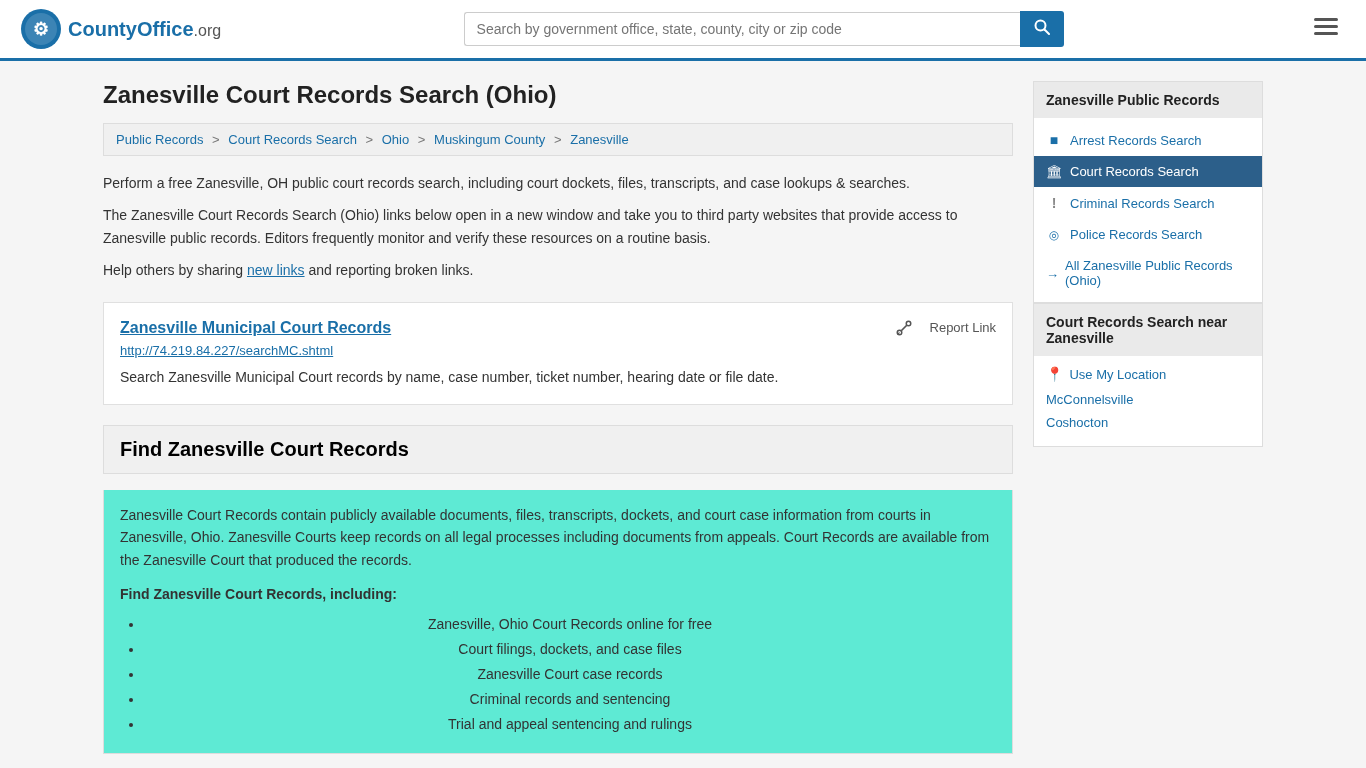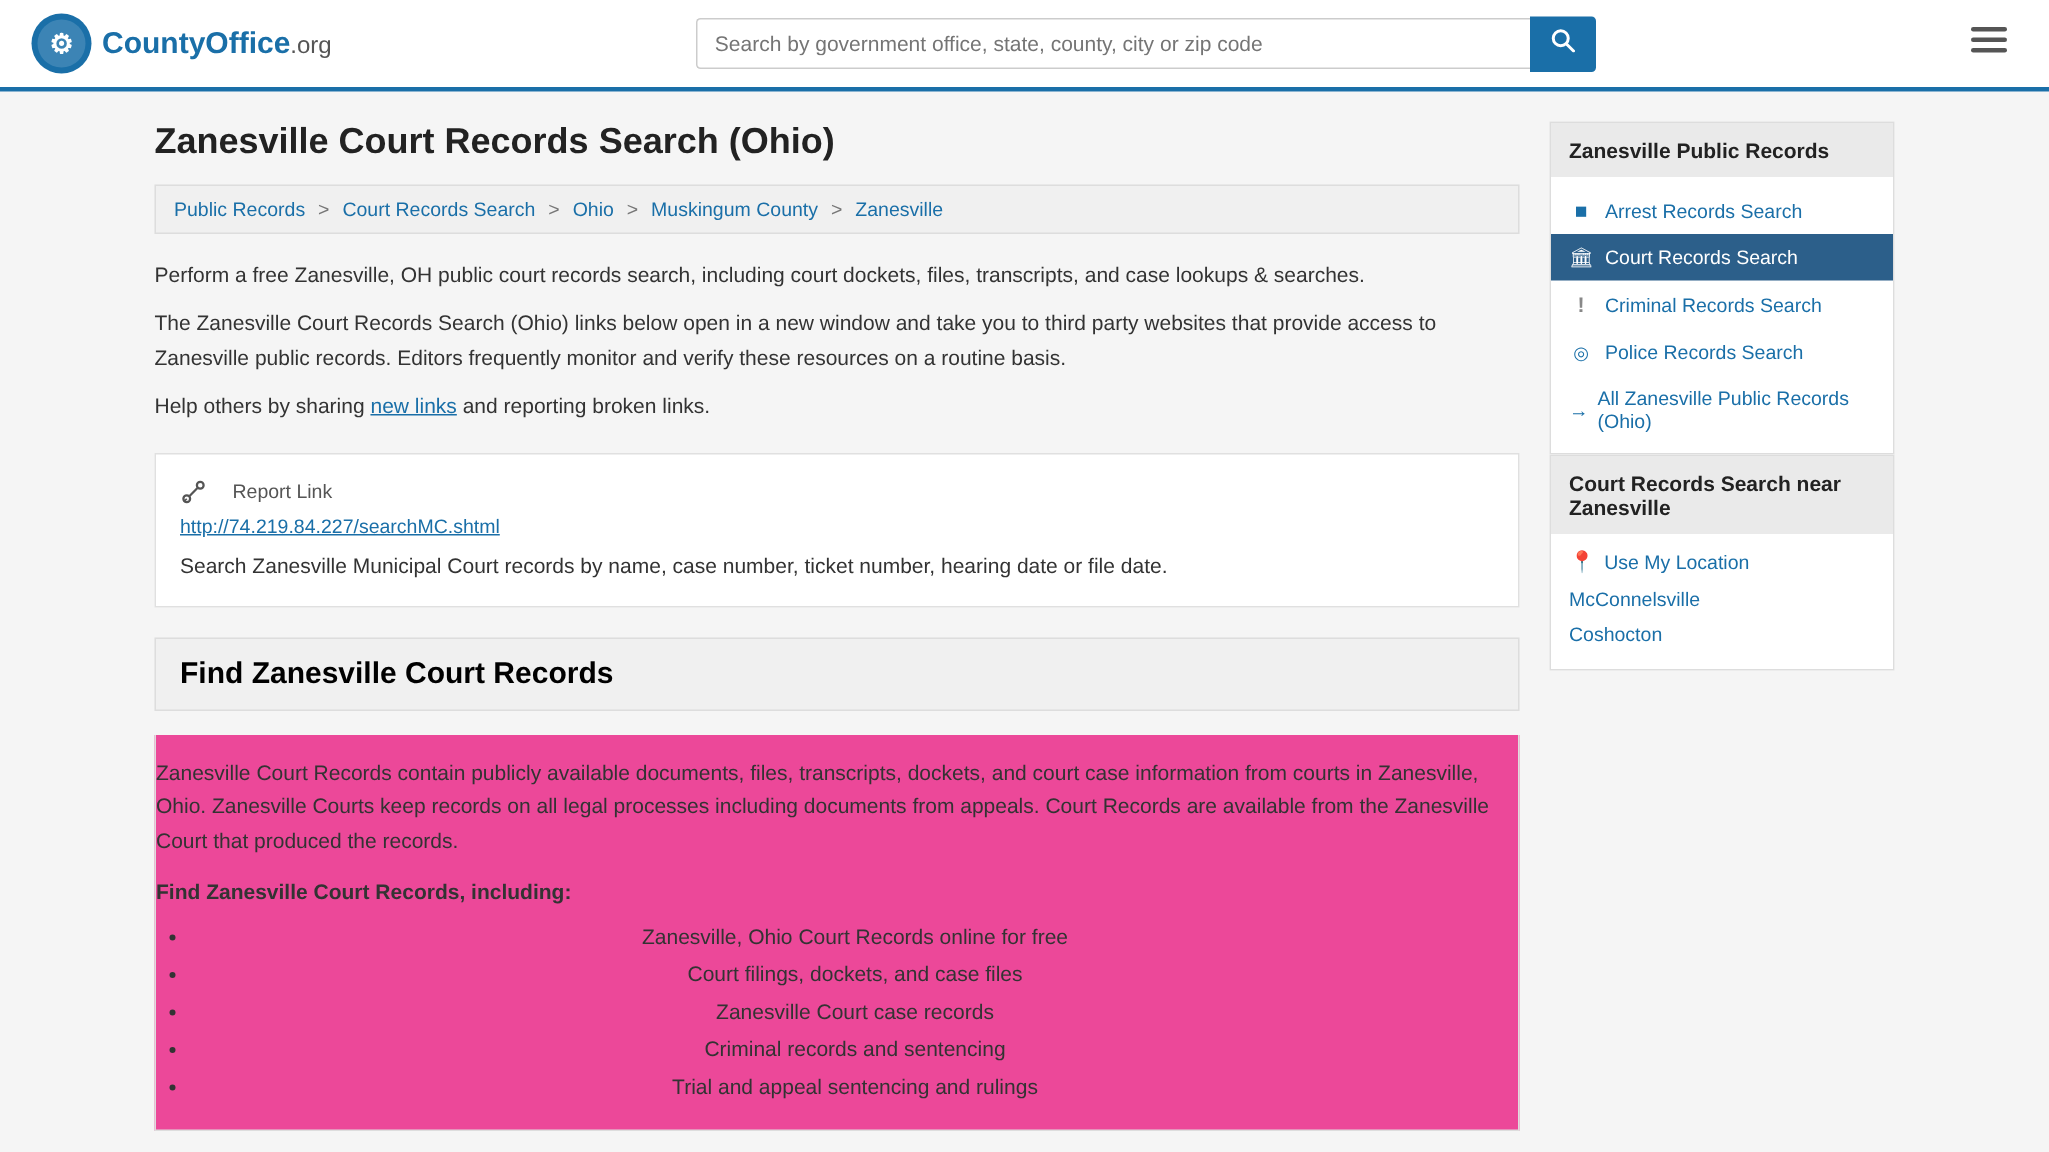--- a/index.html
+++ b/index.html
@@ -160,22 +160,22 @@
       border: 1px solid #ddd;
       padding: 12px 16px;
       margin-bottom: 16px;
     }
     #find-title {
       font-size: 20px;
       font-weight: bold;
       color: #000000;
     }
     #find-body {
-      background: #ec4899;
-      padding: 14px 0;
+      background: #5eead4;
+      padding: 14px 16px;
       border: 1px solid #ddd;
       border-top: none;
     }
     #find-body p {
       font-size: 14px;
       line-height: 1.6;
       margin-bottom: 12px;
     }
     #find-body .sub-title {
       font-weight: bold;
@@ -331,20 +331,23 @@
     <p id="intro-text" class="intro-text">Perform a free Zanesville, OH public court records search, including court dockets, files, transcripts, and case lookups &amp; searches.</p>
     <p id="intro-text2" class="intro-text" style="margin-bottom:10px;line-height:1.6;">The Zanesville Court Records Search (Ohio) links below open in a new window and take you to third party websites that provide access to Zanesville public records. Editors frequently monitor and verify these resources on a routine basis.</p>
     <p id="help-text" style="margin-bottom:20px;font-size:14px;line-height:1.6;">
       <span>Help others by sharing </span>
       <a href="#">new links</a>
       <span> and reporting broken links.</span>
     </p>
 
     <div id="record-entry">
       <div id="record-header">
+        <div id="record-title">
+          <a href="#">Zanesville Municipal Court Records</a>
+        </div>
         <button id="report-link">
           <svg width="18" height="18" viewBox="0 0 24 24" fill="none">
             <circle cx="6" cy="18" r="3" stroke="#555" stroke-width="2"></circle>
             <circle cx="18" cy="6" r="3" stroke="#555" stroke-width="2"></circle>
             <line x1="8.5" y1="15.5" x2="15.5" y2="8.5" stroke="#555" stroke-width="2"></line>
             <line x1="3.5" y1="20.5" x2="6" y2="18" stroke="#555" stroke-width="1.5"></line>
           </svg>
           <span>Report Link</span>
         </button>
       </div>

